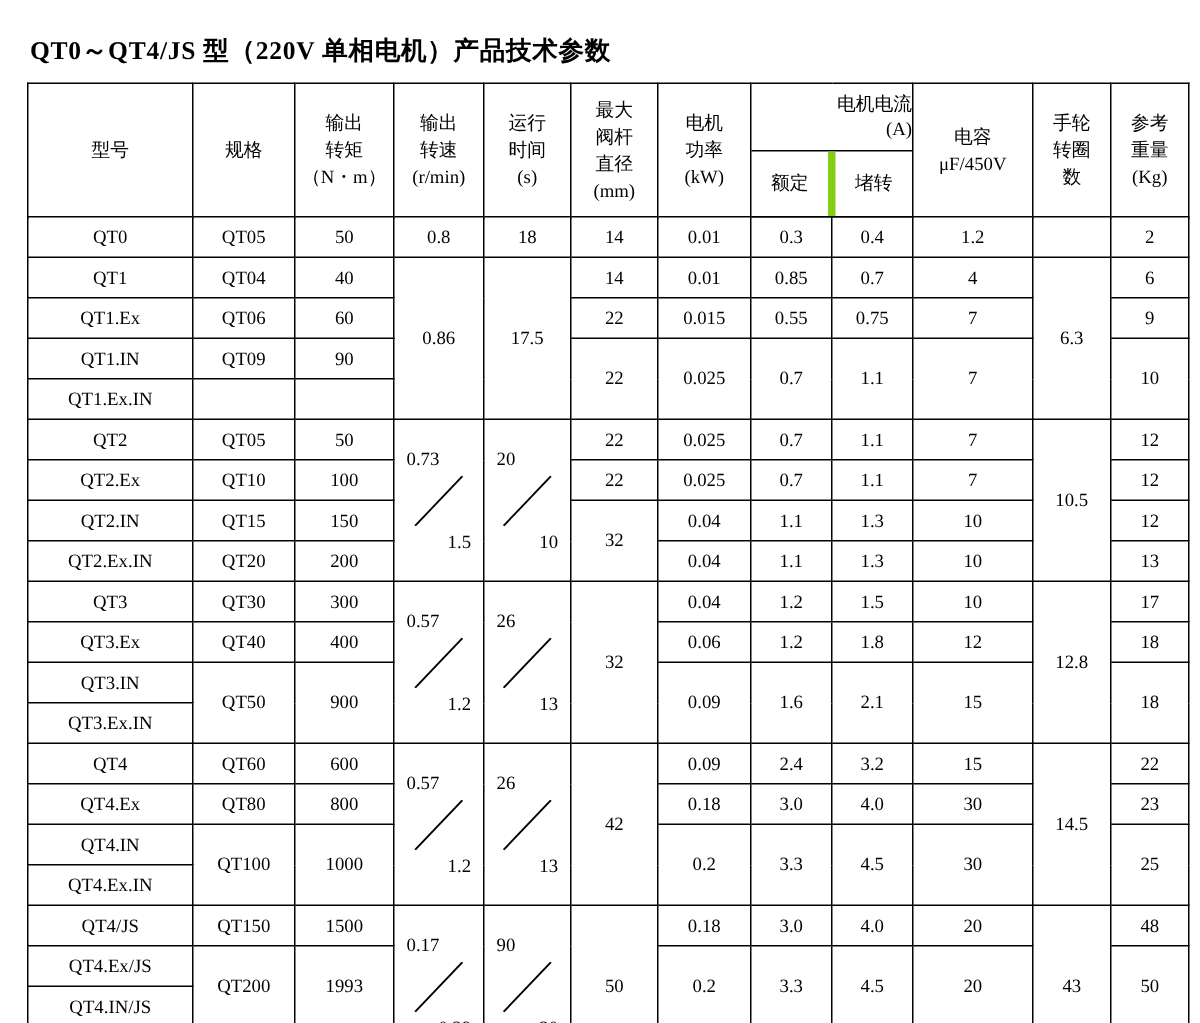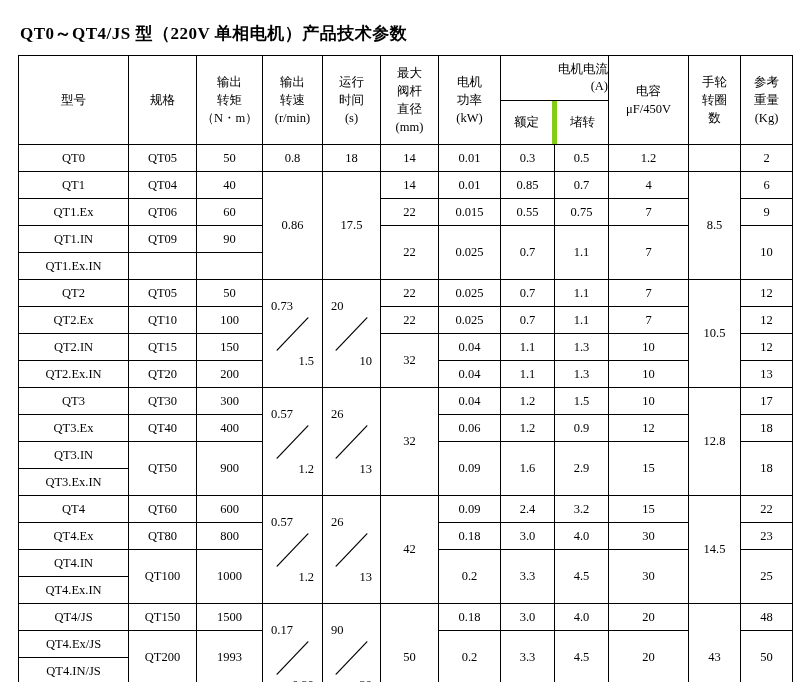--- a/index.html
+++ b/index.html
@@ -187,38 +187,38 @@
 
     <tr>
       <td class="model">QT0</td>
       <td class="cell">QT05</td>
       <td class="cell">50</td>
       <td class="cell">0.8</td>
       <td class="cell">18</td>
       <td class="cell">14</td>
       <td class="cell">0.01</td>
       <td class="cell">0.3</td>
-      <td class="cell">0.5</td>
+      <td class="cell">0.4</td>
       <td class="cell">1.2</td>
       <td class="cell"></td>
       <td class="cell">2</td>
     </tr>
 
     <tr>
       <td class="model">QT1</td>
       <td class="cell">QT04</td>
       <td class="cell">40</td>
       <td class="cell" rowspan="4">0.86</td>
       <td class="cell" rowspan="4">17.5</td>
       <td class="cell">14</td>
       <td class="cell">0.01</td>
       <td class="cell">0.85</td>
       <td class="cell">0.7</td>
       <td class="cell">4</td>
-      <td class="cell" rowspan="4">8.5</td>
+      <td class="cell" rowspan="4">6.3</td>
       <td class="cell">6</td>
     </tr>
     <tr>
       <td class="model">QT1.Ex</td>
       <td class="cell">QT06</td>
       <td class="cell">60</td>
       <td class="cell">22</td>
       <td class="cell">0.015</td>
       <td class="cell">0.55</td>
       <td class="cell">0.75</td>
@@ -334,31 +334,31 @@
       <td class="cell">10</td>
       <td class="cell" rowspan="4">12.8</td>
       <td class="cell">17</td>
     </tr>
     <tr>
       <td class="model">QT3.Ex</td>
       <td class="cell">QT40</td>
       <td class="cell">400</td>
       <td class="cell">0.06</td>
       <td class="cell">1.2</td>
-      <td class="cell">0.9</td>
+      <td class="cell">1.8</td>
       <td class="cell">12</td>
       <td class="cell">18</td>
     </tr>
     <tr>
       <td class="model">QT3.IN</td>
       <td class="cell" rowspan="2">QT50</td>
       <td class="cell" rowspan="2">900</td>
       <td class="cell" rowspan="2">0.09</td>
       <td class="cell" rowspan="2">1.6</td>
-      <td class="cell" rowspan="2">2.9</td>
+      <td class="cell" rowspan="2">2.1</td>
       <td class="cell" rowspan="2">15</td>
       <td class="cell" rowspan="2">18</td>
     </tr>
     <tr>
       <td class="model">QT3.Ex.IN</td>
     </tr>
 
     <tr>
       <td class="model">QT4</td>
       <td class="cell">QT60</td>

